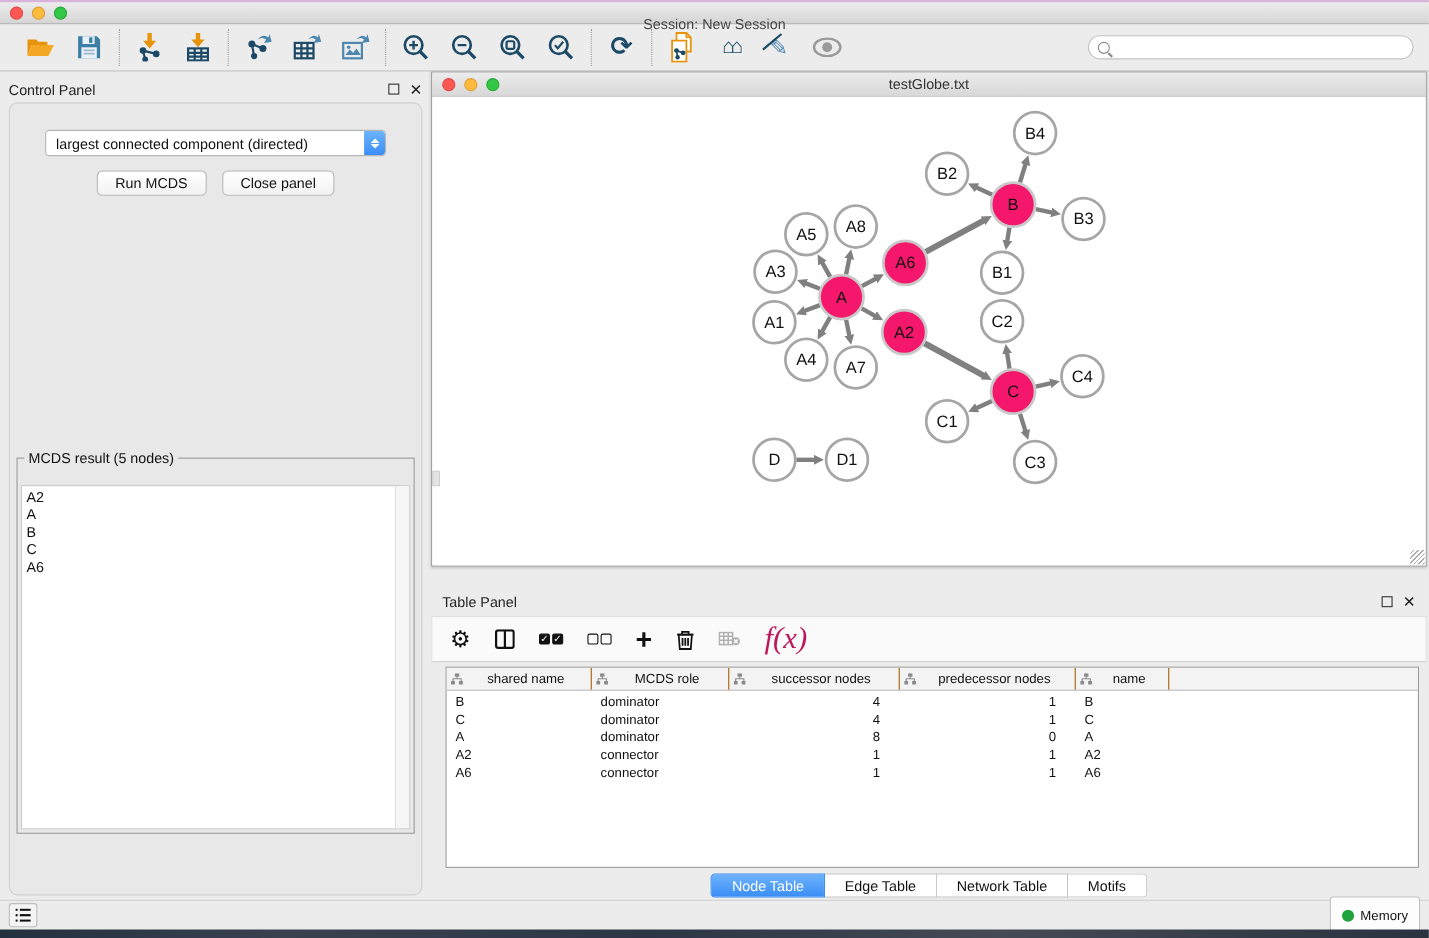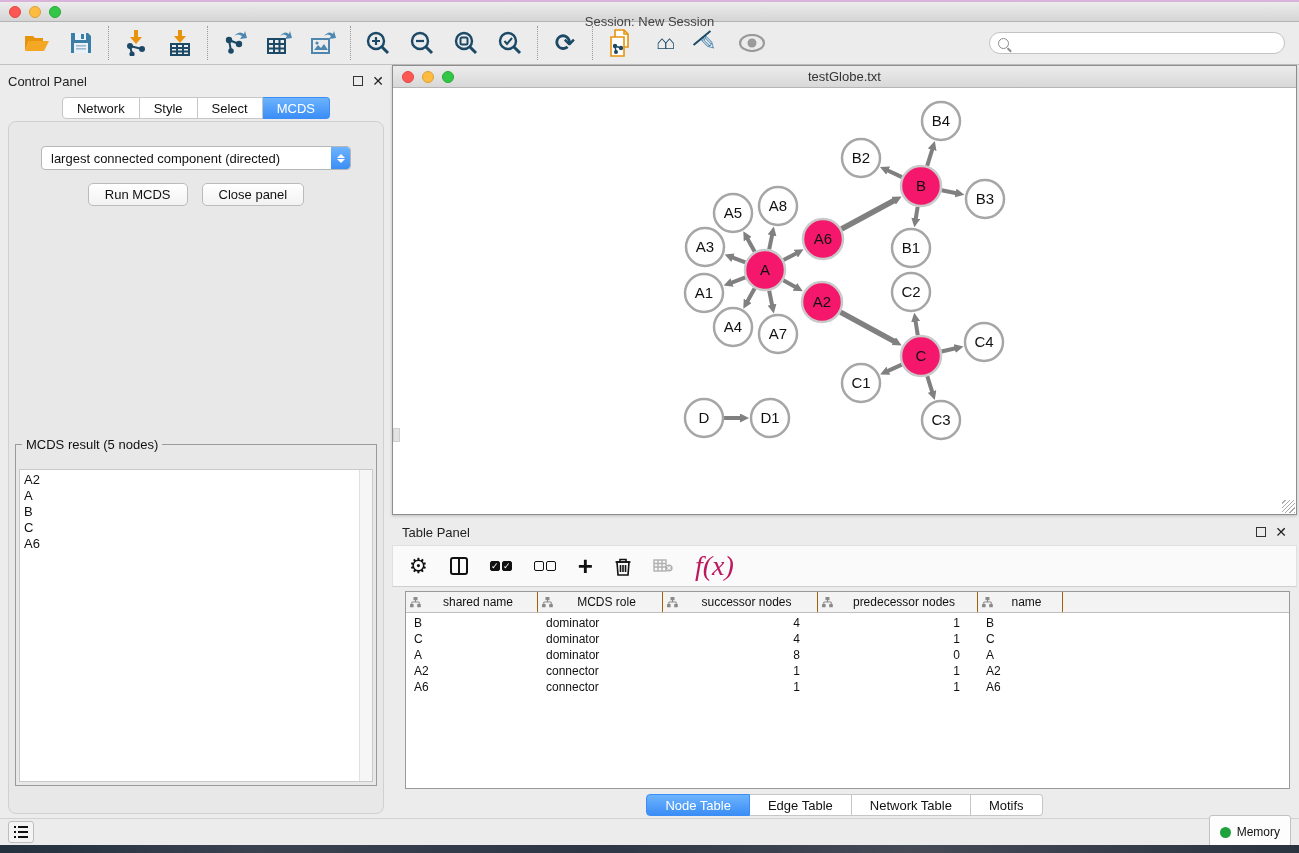--- a/index.html
+++ b/index.html
@@ -93,21 +93,21 @@
   .net-titlebar .wtitle { position:absolute; left:0; right:0; text-align:center;
     font-size:13px; color:#333; }
   .net-canvas { flex:1; position:relative; background:#fff; }
   .net-canvas svg { position:absolute; inset:0; }
   .grip { position:absolute; right:1px; bottom:1px; width:13px; height:13px;
     background:repeating-linear-gradient(135deg,transparent,transparent 2px,#aaa 2px,#aaa 3px); }
   .vthumb { position:absolute; left:0; top:340px; width:7px; height:14px;
     background:#e3e3e3; border:1px solid #cfcfcf; }
 
   
-  .tpanel { flex:1; margin-top:5px; display:flex; flex-direction:column; min-height:0; padding:0 0 2px 0; }
+  .tpanel { flex:1; margin-top:20px; display:flex; flex-direction:column; min-height:0; padding:0 0 2px 0; }
   .tp-head { display:flex; align-items:center; height:22px; padding:2px 10px 0 10px; }
   .tp-head .ptitle { font-size:13px; color:#222; }
   .tp-toolbar { height:42px; margin-top:3px; background:#fafafa;
     border:1px solid #e0e0e0; border-bottom:1px solid #cfcfcf;
     display:flex; align-items:center; gap:22px; padding:0 16px; }
   .tp-ic { font-size:19px; color:#111; display:flex; align-items:center; }
   .fx { font-family:"Liberation Serif","DejaVu Serif",serif; font-style:italic;
     font-size:28px; color:#be185d; }
   .cb-pair { display:flex; gap:2px; }
   .cb { width:10px; height:10px; border:1.5px solid #111; border-radius:2px;
@@ -294,26 +294,20 @@
   <div class="main">
 
     <div class="cpanel">
       <div class="cp-head">
         <span class="ptitle">Control Panel</span>
         <span class="phead-icons">
           <span class="float-ic"></span>
           <span class="close-ic">✕</span>
         </span>
       </div>
-      <div class="cp-tabs" id="cp-tabs">
-          <span class="seg">Network</span>
-          <span class="seg">Style</span>
-          <span class="seg">Select</span>
-          <span class="seg sel">MCDS</span>
-        </div>
       <div class="cp-body">
         <div class="dropdown">
           <span class="dd-text">largest connected component (directed)</span>
           <span class="dd-stepper">
               <i class="up"></i>
               <i class="dn"></i>
             </span>
         </div>
         <div class="cp-buttons">
           <button class="mac-btn">Run MCDS</button>

